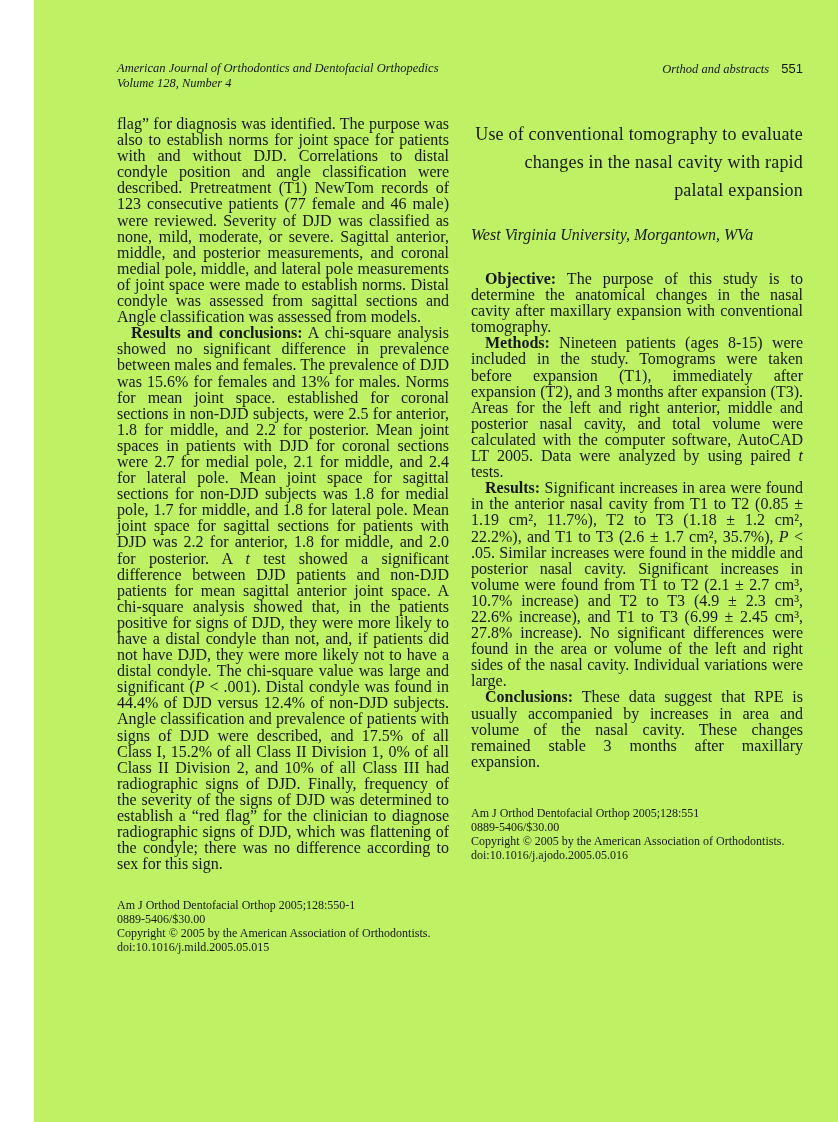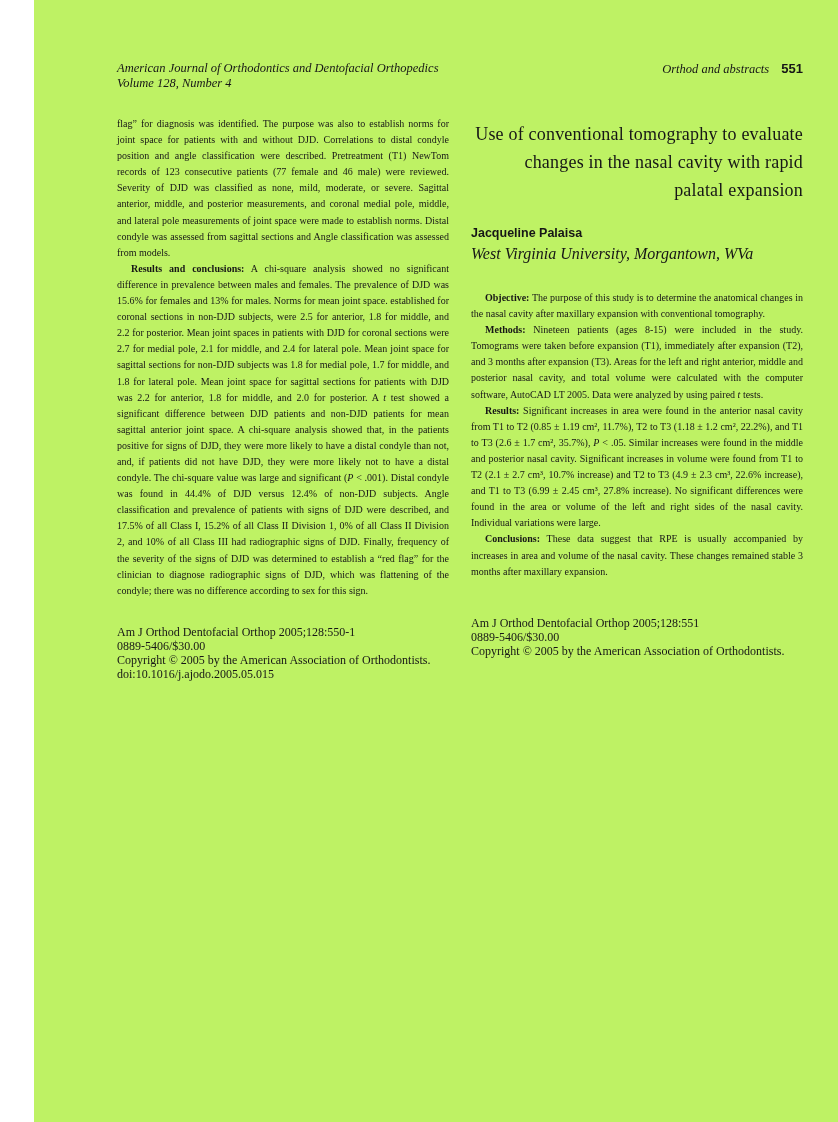--- a/index.html
+++ b/index.html
@@ -34,38 +34,38 @@
   }
   .ph-right {
     white-space: nowrap;
     font-size: 12.5px;
   }
   .rh-section {
     font-style: italic;
   }
   .rh-page {
     font-family: "Liberation Sans", sans-serif;
-    font-weight: bold;
+    font-weight: normal;
     font-size: 13px;
     margin-left: 9px;
   }
   
   .columns {
     position: absolute;
     left: 83px;
     top: 116px;
     width: 686px;
     display: flex;
     gap: 22px;
   }
   .col {
     width: 332px;
   }
   .body-text {
-    font-size: 10px;
+    font-size: 16px;
     line-height: 16.1px;
     text-align: justify;
   }
   .body-text p {
     margin: 0;
   }
   .body-text p.indent {
     text-indent: 14px;
   }
   .run-b { font-weight: bold; }
@@ -121,35 +121,35 @@
 
     <section class="col col-left">
       <div class="body-text">
           <p><span>flag” for diagnosis was identified. The purpose was also to establish norms for joint space for patients with and without DJD. Correlations to distal condyle position and angle classification were described. Pretreatment (T1) NewTom records of 123 consecutive patients (77 female and 46 male) were reviewed. Severity of DJD was classified as none, mild, moderate, or severe. Sagittal anterior, middle, and posterior measurements, and coronal medial pole, middle, and lateral pole measurements of joint space were made to establish norms. Distal condyle was assessed from sagittal sections and Angle classification was assessed from models.</span></p>
           <p class="indent"><span class="run-b">Results and conclusions:</span><span> A chi-square analysis showed no significant difference in prevalence between males and females. The prevalence of DJD was 15.6% for females and 13% for males. Norms for mean joint space. established for coronal sections in non-DJD subjects, were 2.5 for anterior, 1.8 for middle, and 2.2 for posterior. Mean joint spaces in patients with DJD for coronal sections were 2.7 for medial pole, 2.1 for middle, and 2.4 for lateral pole. Mean joint space for sagittal sections for non-DJD subjects was 1.8 for medial pole, 1.7 for middle, and 1.8 for lateral pole. Mean joint space for sagittal sections for patients with DJD was 2.2 for anterior, 1.8 for middle, and 2.0 for posterior. A </span><span class="run-i">t</span><span> test showed a significant difference between DJD patients and non-DJD patients for mean sagittal anterior joint space. A chi-square analysis showed that, in the patients positive for signs of DJD, they were more likely to have a distal condyle than not, and, if patients did not have DJD, they were more likely not to have a distal condyle. The chi-square value was large and significant (</span><span class="run-i">P</span><span> &lt; .001). Distal condyle was found in 44.4% of DJD versus 12.4% of non-DJD subjects. Angle classification and prevalence of patients with signs of DJD were described, and 17.5% of all Class I, 15.2% of all Class II Division 1, 0% of all Class II Division 2, and 10% of all Class III had radiographic signs of DJD. Finally, frequency of the severity of the signs of DJD was determined to establish a “red flag” for the clinician to diagnose radiographic signs of DJD, which was flattening of the condyle; there was no difference according to sex for this sign.</span></p>
         </div>
       <div class="footnote">
           <div>Am J Orthod Dentofacial Orthop 2005;128:550-1</div>
           <div>0889-5406/$30.00</div>
           <div>Copyright © 2005 by the American Association of Orthodontists.</div>
-          <div>doi:10.1016/j.ajodo.2005.05.015</div>
+          <div>doi:10.1016/j.mild.2005.05.015</div>
         </div>
     </section>
 
     <section class="col col-right">
       <h1 class="article-title">Use of conventional tomography to evaluate changes in the nasal cavity with rapid palatal expansion</h1>
-      <div class="author">Jacqueline Palaisa</div>
       <div class="affiliation">West Virginia University, Morgantown, WVa</div>
       <div class="body-text">
           <p class="indent"><span class="run-b">Objective:</span><span> The purpose of this study is to determine the anatomical changes in the nasal cavity after maxillary expansion with conventional tomography.</span></p>
           <p class="indent"><span class="run-b">Methods:</span><span> Nineteen patients (ages 8-15) were included in the study. Tomograms were taken before expansion (T1), immediately after expansion (T2), and 3 months after expansion (T3). Areas for the left and right anterior, middle and posterior nasal cavity, and total volume were calculated with the computer software, AutoCAD LT 2005. Data were analyzed by using paired </span><span class="run-i">t</span><span> tests.</span></p>
           <p class="indent"><span class="run-b">Results:</span><span> Significant increases in area were found in the anterior nasal cavity from T1 to T2 (0.85 ± 1.19 cm², 11.7%), T2 to T3 (1.18 ± 1.2 cm², 22.2%), and T1 to T3 (2.6 ± 1.7 cm², 35.7%), </span><span class="run-i">P</span><span> &lt; .05. Similar increases were found in the middle and posterior nasal cavity. Significant increases in volume were found from T1 to T2 (2.1 ± 2.7 cm³, 10.7% increase) and T2 to T3 (4.9 ± 2.3 cm³, 22.6% increase), and T1 to T3 (6.99 ± 2.45 cm³, 27.8% increase). No significant differences were found in the area or volume of the left and right sides of the nasal cavity. Individual variations were large.</span></p>
           <p class="indent"><span class="run-b">Conclusions:</span><span> These data suggest that RPE is usually accompanied by increases in area and volume of the nasal cavity. These changes remained stable 3 months after maxillary expansion.</span></p>
         </div>
       <div class="footnote">
           <div>Am J Orthod Dentofacial Orthop 2005;128:551</div>
           <div>0889-5406/$30.00</div>
           <div>Copyright © 2005 by the American Association of Orthodontists.</div>
+          <div>doi:10.1016/j.ajodo.2005.05.016</div>
         </div>
     </section>
 
   </div>
 </div>
 
 </body></html>

